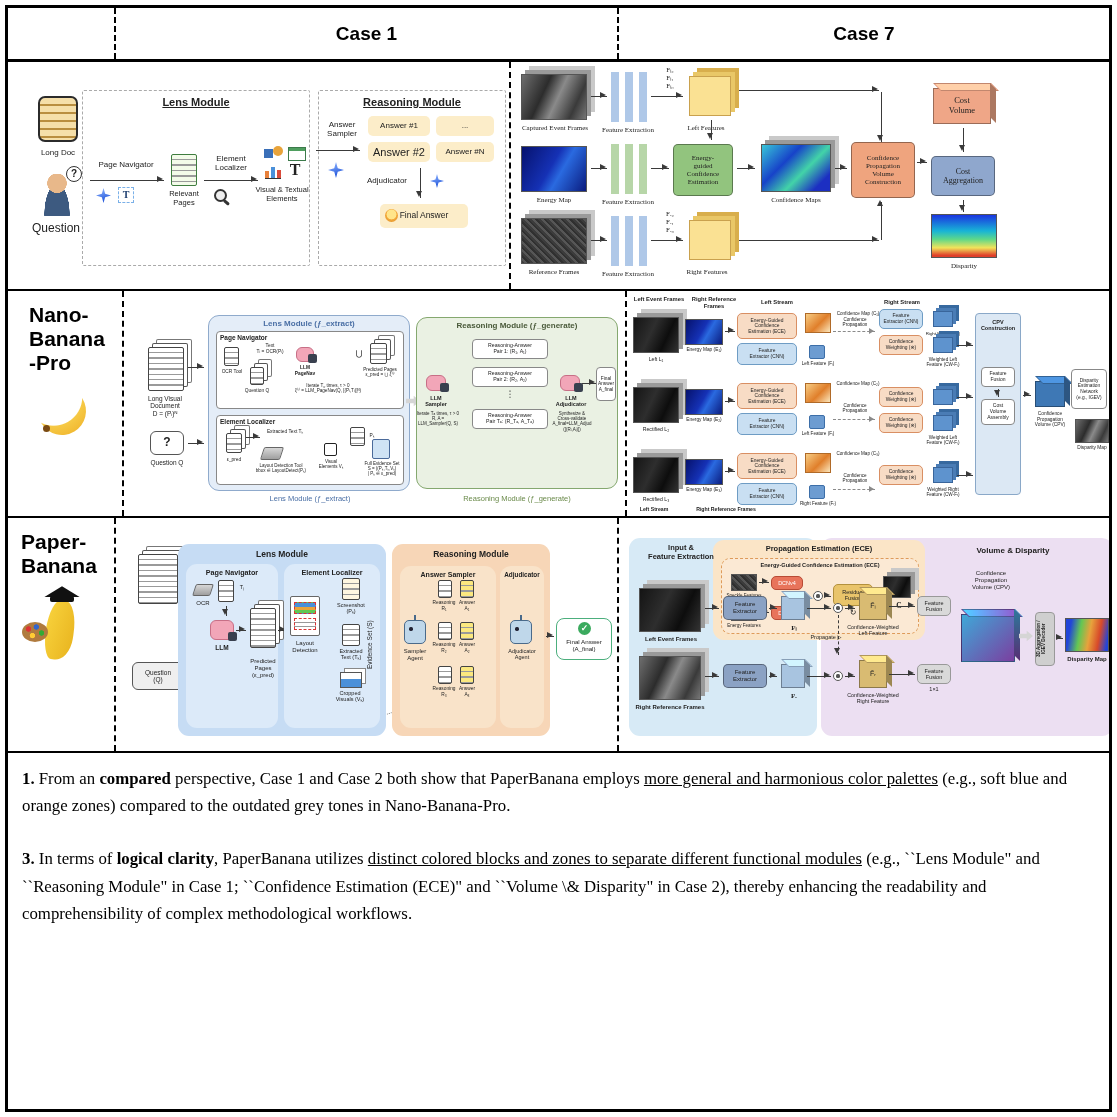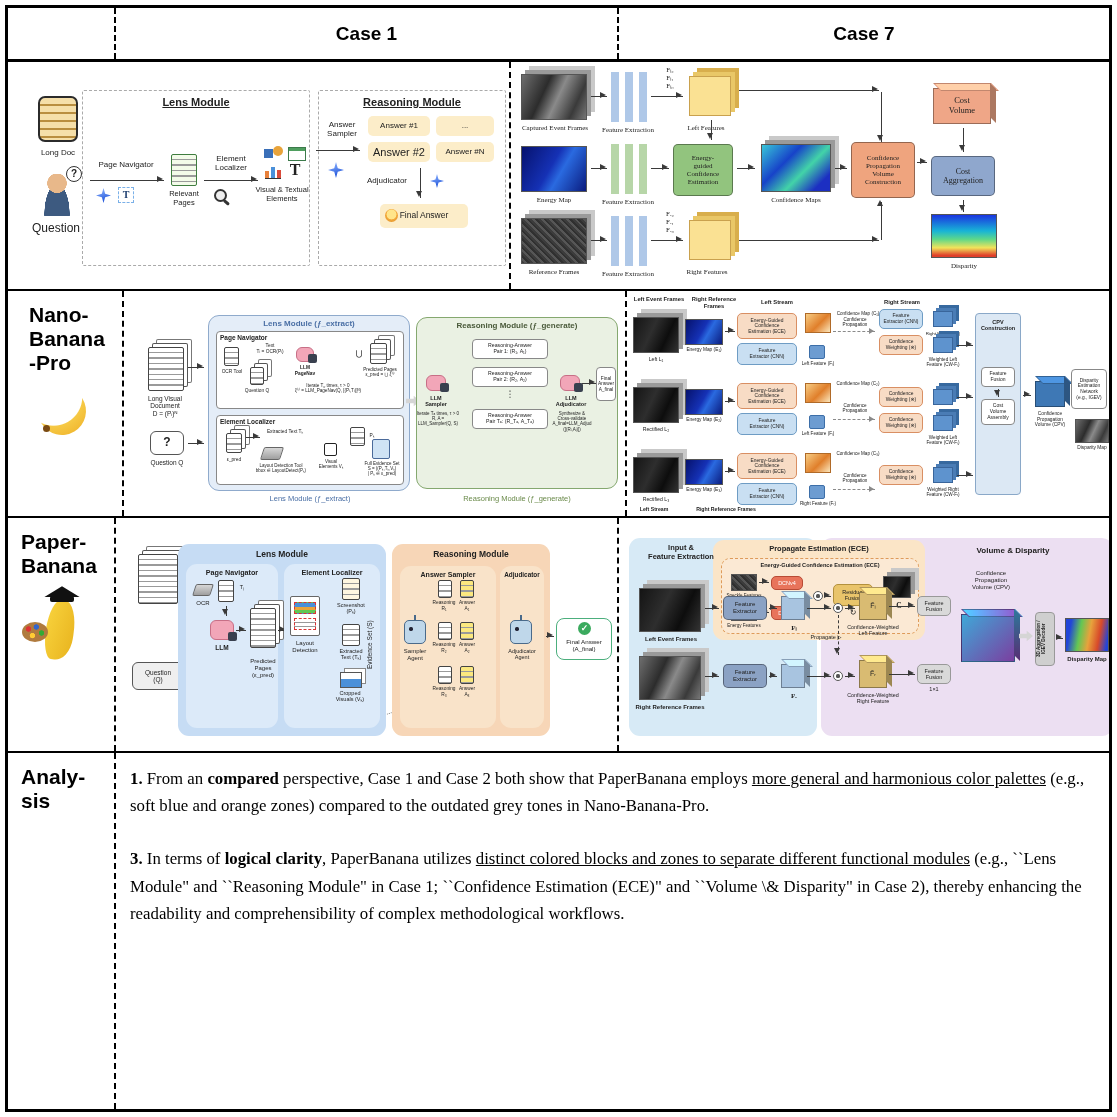--- a/index.html
+++ b/index.html
@@ -526,21 +526,21 @@
           </div>
       </div>
       <div class="cell c2-cell">
         <div class="diagram">
             <div class="dn zone" style="left: 10px; top: 20px; width: 188px; height: 198px; background: rgb(215, 234, 246);"></div>
             <div class="dn zone" style="left: 202px; top: 20px; width: 292px; height: 198px; background: rgb(236, 223, 242);"></div>
             <div class="dn lbl b" style="left: 338px; top: 28px; width: 112px; font-size: 8px;">Volume &amp; Disparity</div>
             <div class="dn zone" style="left: 94px; top: 22px; width: 212px; height: 100px; background: rgb(251, 229, 199);"></div>
             <div class="dn lbl b" style="left: 16px; top: 26px; width: 92px; font-size: 7.5px;">Input &amp;
 Feature Extraction</div>
-            <div class="dn lbl b" style="left: 128px; top: 27px; width: 144px; font-size: 7.5px;">Propagate Estimation (ECE)</div>
+            <div class="dn lbl b" style="left: 128px; top: 27px; width: 144px; font-size: 7.5px;">Propagation Estimation (ECE)</div>
             <div class="dn zone" style="left: 102px; top: 40px; width: 198px; height: 76px; background: rgb(251, 233, 212); border: 1.5px dashed rgb(222, 155, 90); border-radius: 9px;"></div>
             <div class="dn lbl b" style="left: 112px; top: 44px; width: 178px; font-size: 5.6px;">Energy-Guided Confidence Estimation (ECE)</div>
             <div class="dn img img-noise" style="left: 112px; top: 56px; width: 26px; height: 17px;"></div>
             <div class="dn lbl" style="left: 104px; top: 75px; width: 42px; font-size: 4.5px;">Speckle Features</div>
             <div class="dn img img-purple" style="left: 112px; top: 86px; width: 26px; height: 17px;"></div>
             <div class="dn lbl" style="left: 104px; top: 105px; width: 42px; font-size: 4.5px;">Energy Features</div>
             <div class="dn harrow" style="left: 140px; top: 64px; width: 10px;"></div>
             <div class="dn harrow" style="left: 140px; top: 94px; width: 10px;"></div>
             <div class="dn box red" style="left: 152px; top: 58px; width: 32px; height: 14px; font-size: 5.5px;">DCNv4</div>
             <div class="dn box red" style="left: 152px; top: 88px; width: 32px; height: 14px; font-size: 5.5px;">DCNv4</div>
@@ -598,24 +598,20 @@
             <div class="dn vtext b" style="left: 417px; top: 95px; width: 18px; height: 52px; font-size: 4.6px;">3D Aggregation /
 IGEV Decoder</div>
             <div class="dn harrow" style="left: 438px; top: 120px; width: 6px;"></div>
             <div class="dn img img-disp2" style="left: 446px; top: 100px; width: 44px; height: 34px;"></div>
             <div class="dn lbl b" style="left: 444px; top: 138px; width: 48px; font-size: 6px;">Disparity Map</div>
           </div>
       </div>
     </div>
 
     <div class="row r-analysis">
-      <div class="cell label-cell">
-        <div class="row-label">Analy-
-sis</div>
-      </div>
       <div class="cell analysis-cell">
         <div class="analysis-text" id="analysis-text">
             <p><span class="b">1.</span><span> From an </span><span class="b">compared</span><span> perspective, Case 1 and Case 2 both show that PaperBanana employs </span><span class="u">more general and harmonious color palettes</span><span> (e.g., soft blue and orange zones) compared to the outdated grey tones in Nano-Banana-Pro.</span></p>
             <p><span class="b">3.</span><span> In terms of </span><span class="b">logical clarity</span><span>, PaperBanana utilizes </span><span class="u">distinct colored blocks and zones to separate different functional modules</span><span> (e.g., ``Lens Module" and ``Reasoning Module" in Case 1; ``Confidence Estimation (ECE)" and ``Volume \&amp; Disparity" in Case 2), thereby enhancing the readability and comprehensibility of complex methodological workflows.</span></p>
           </div>
       </div>
     </div>
 
   </div>
 </div>

